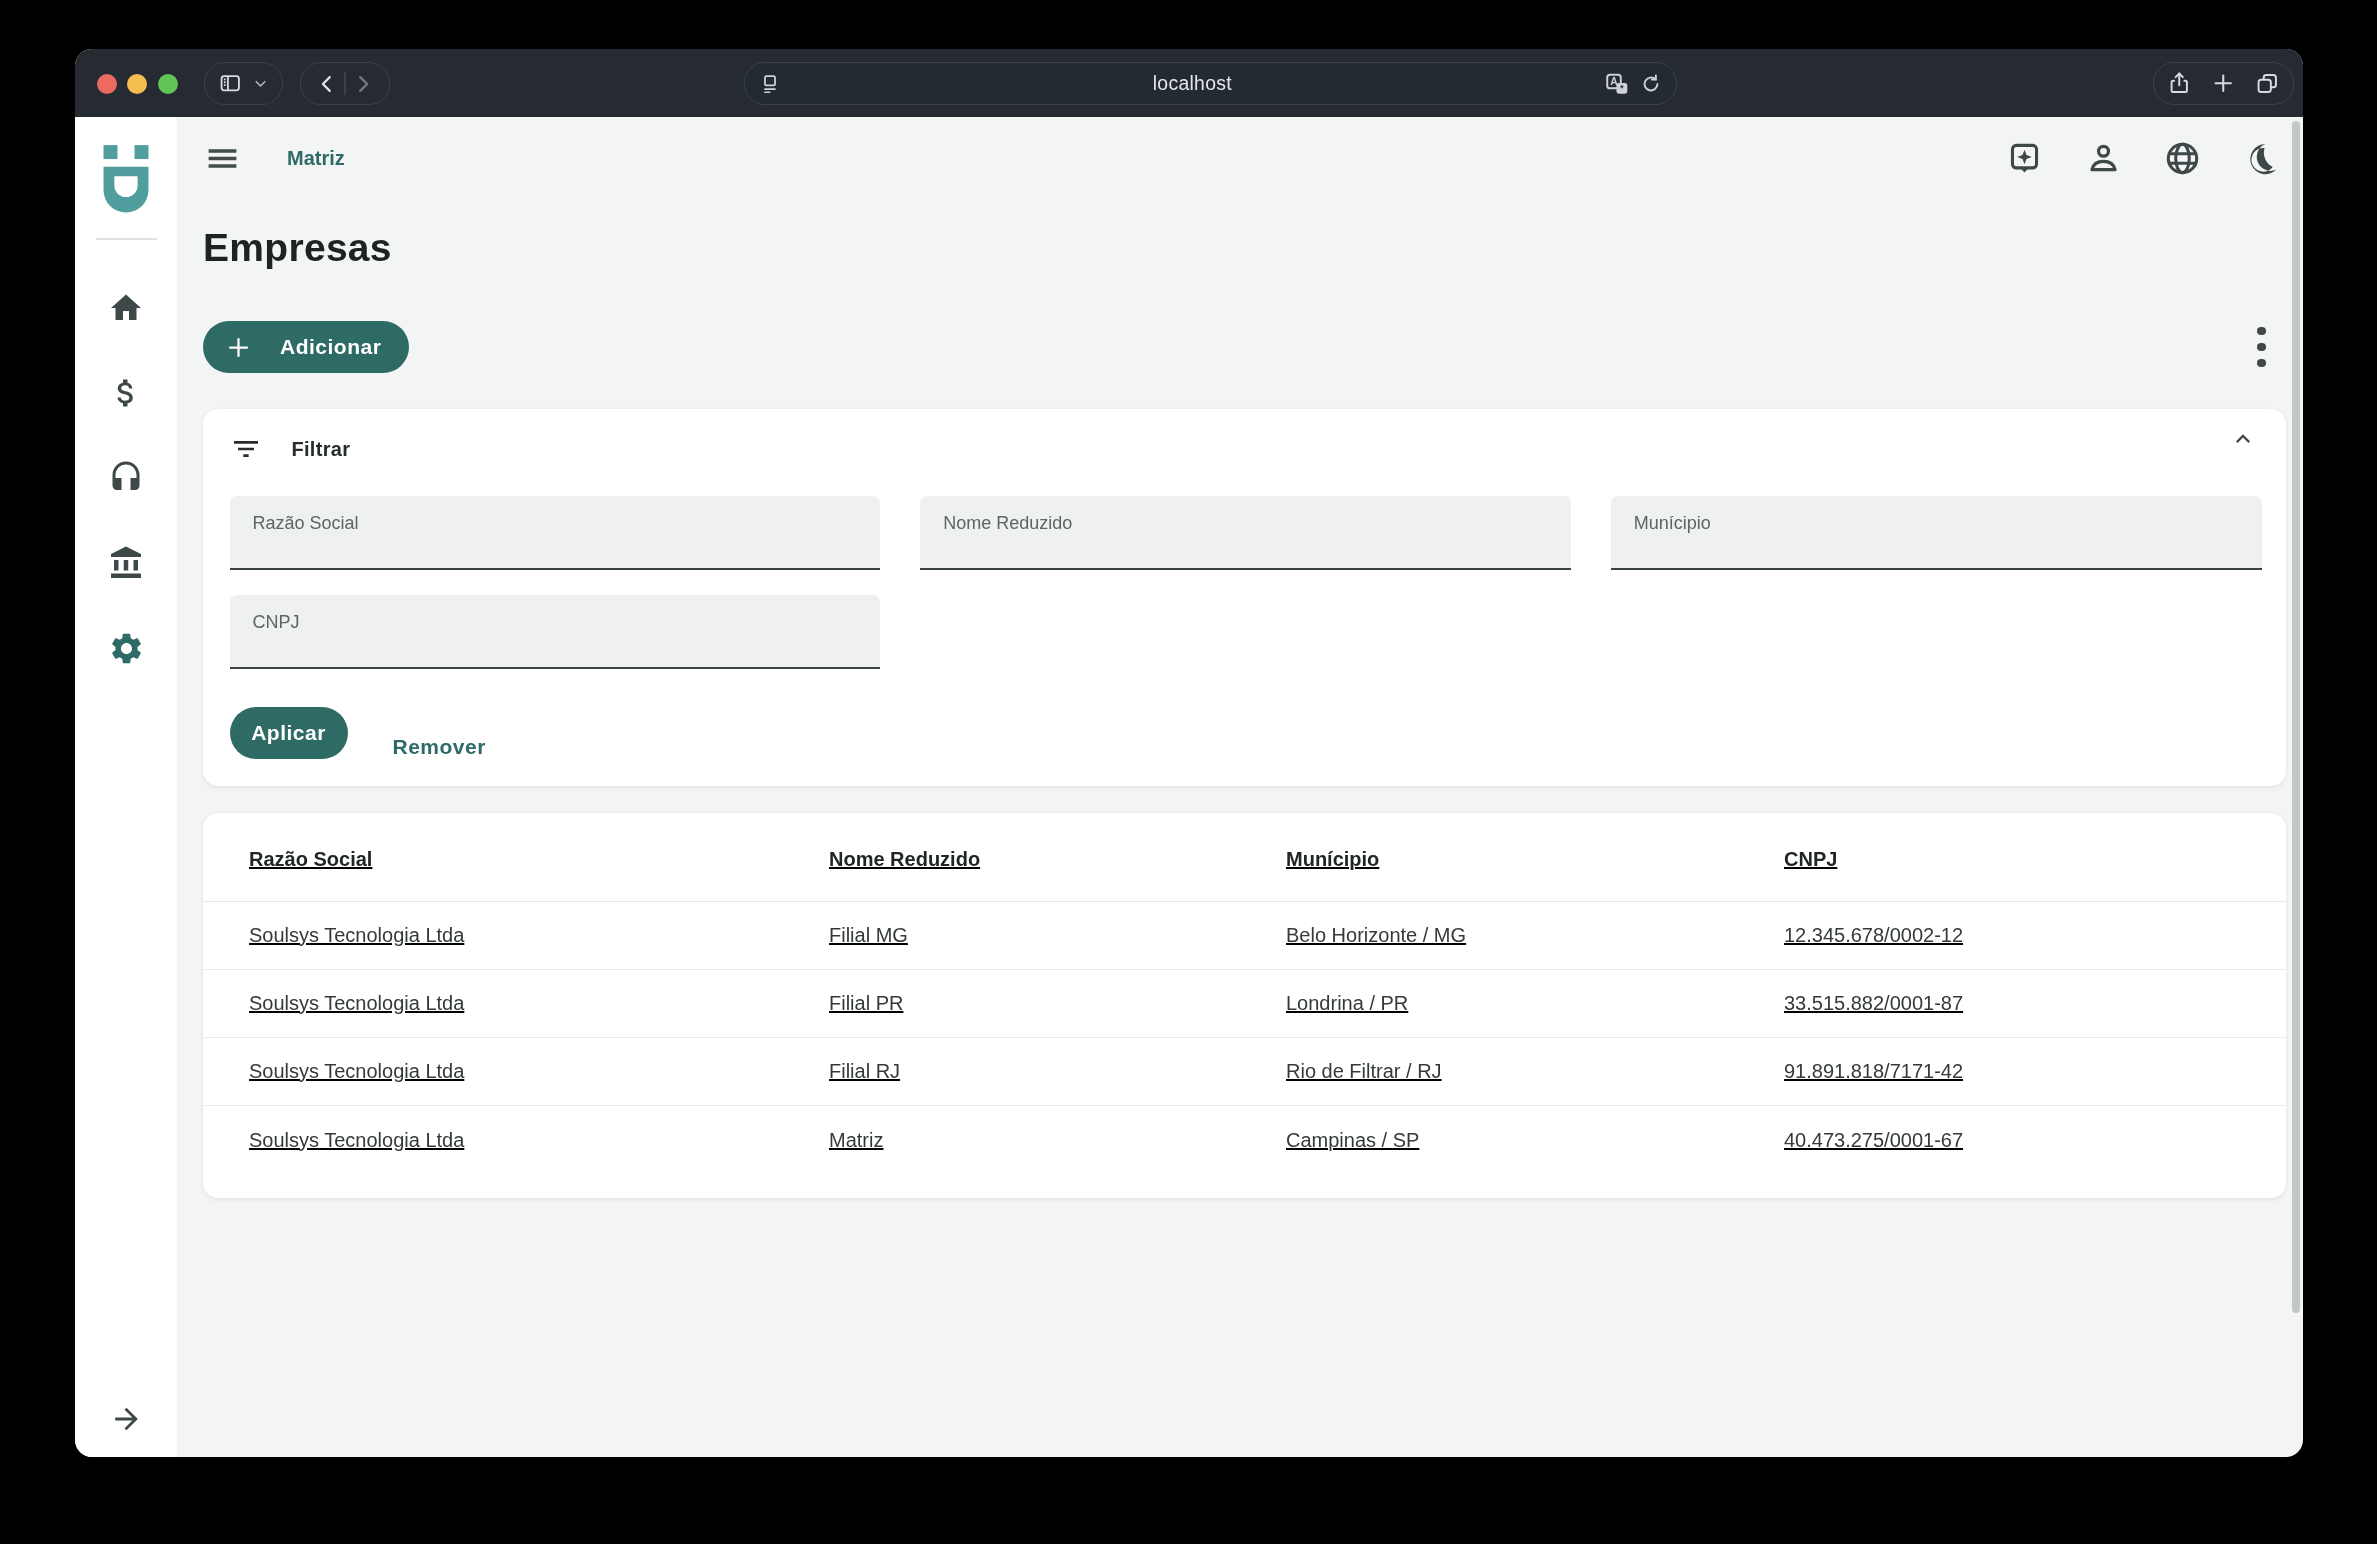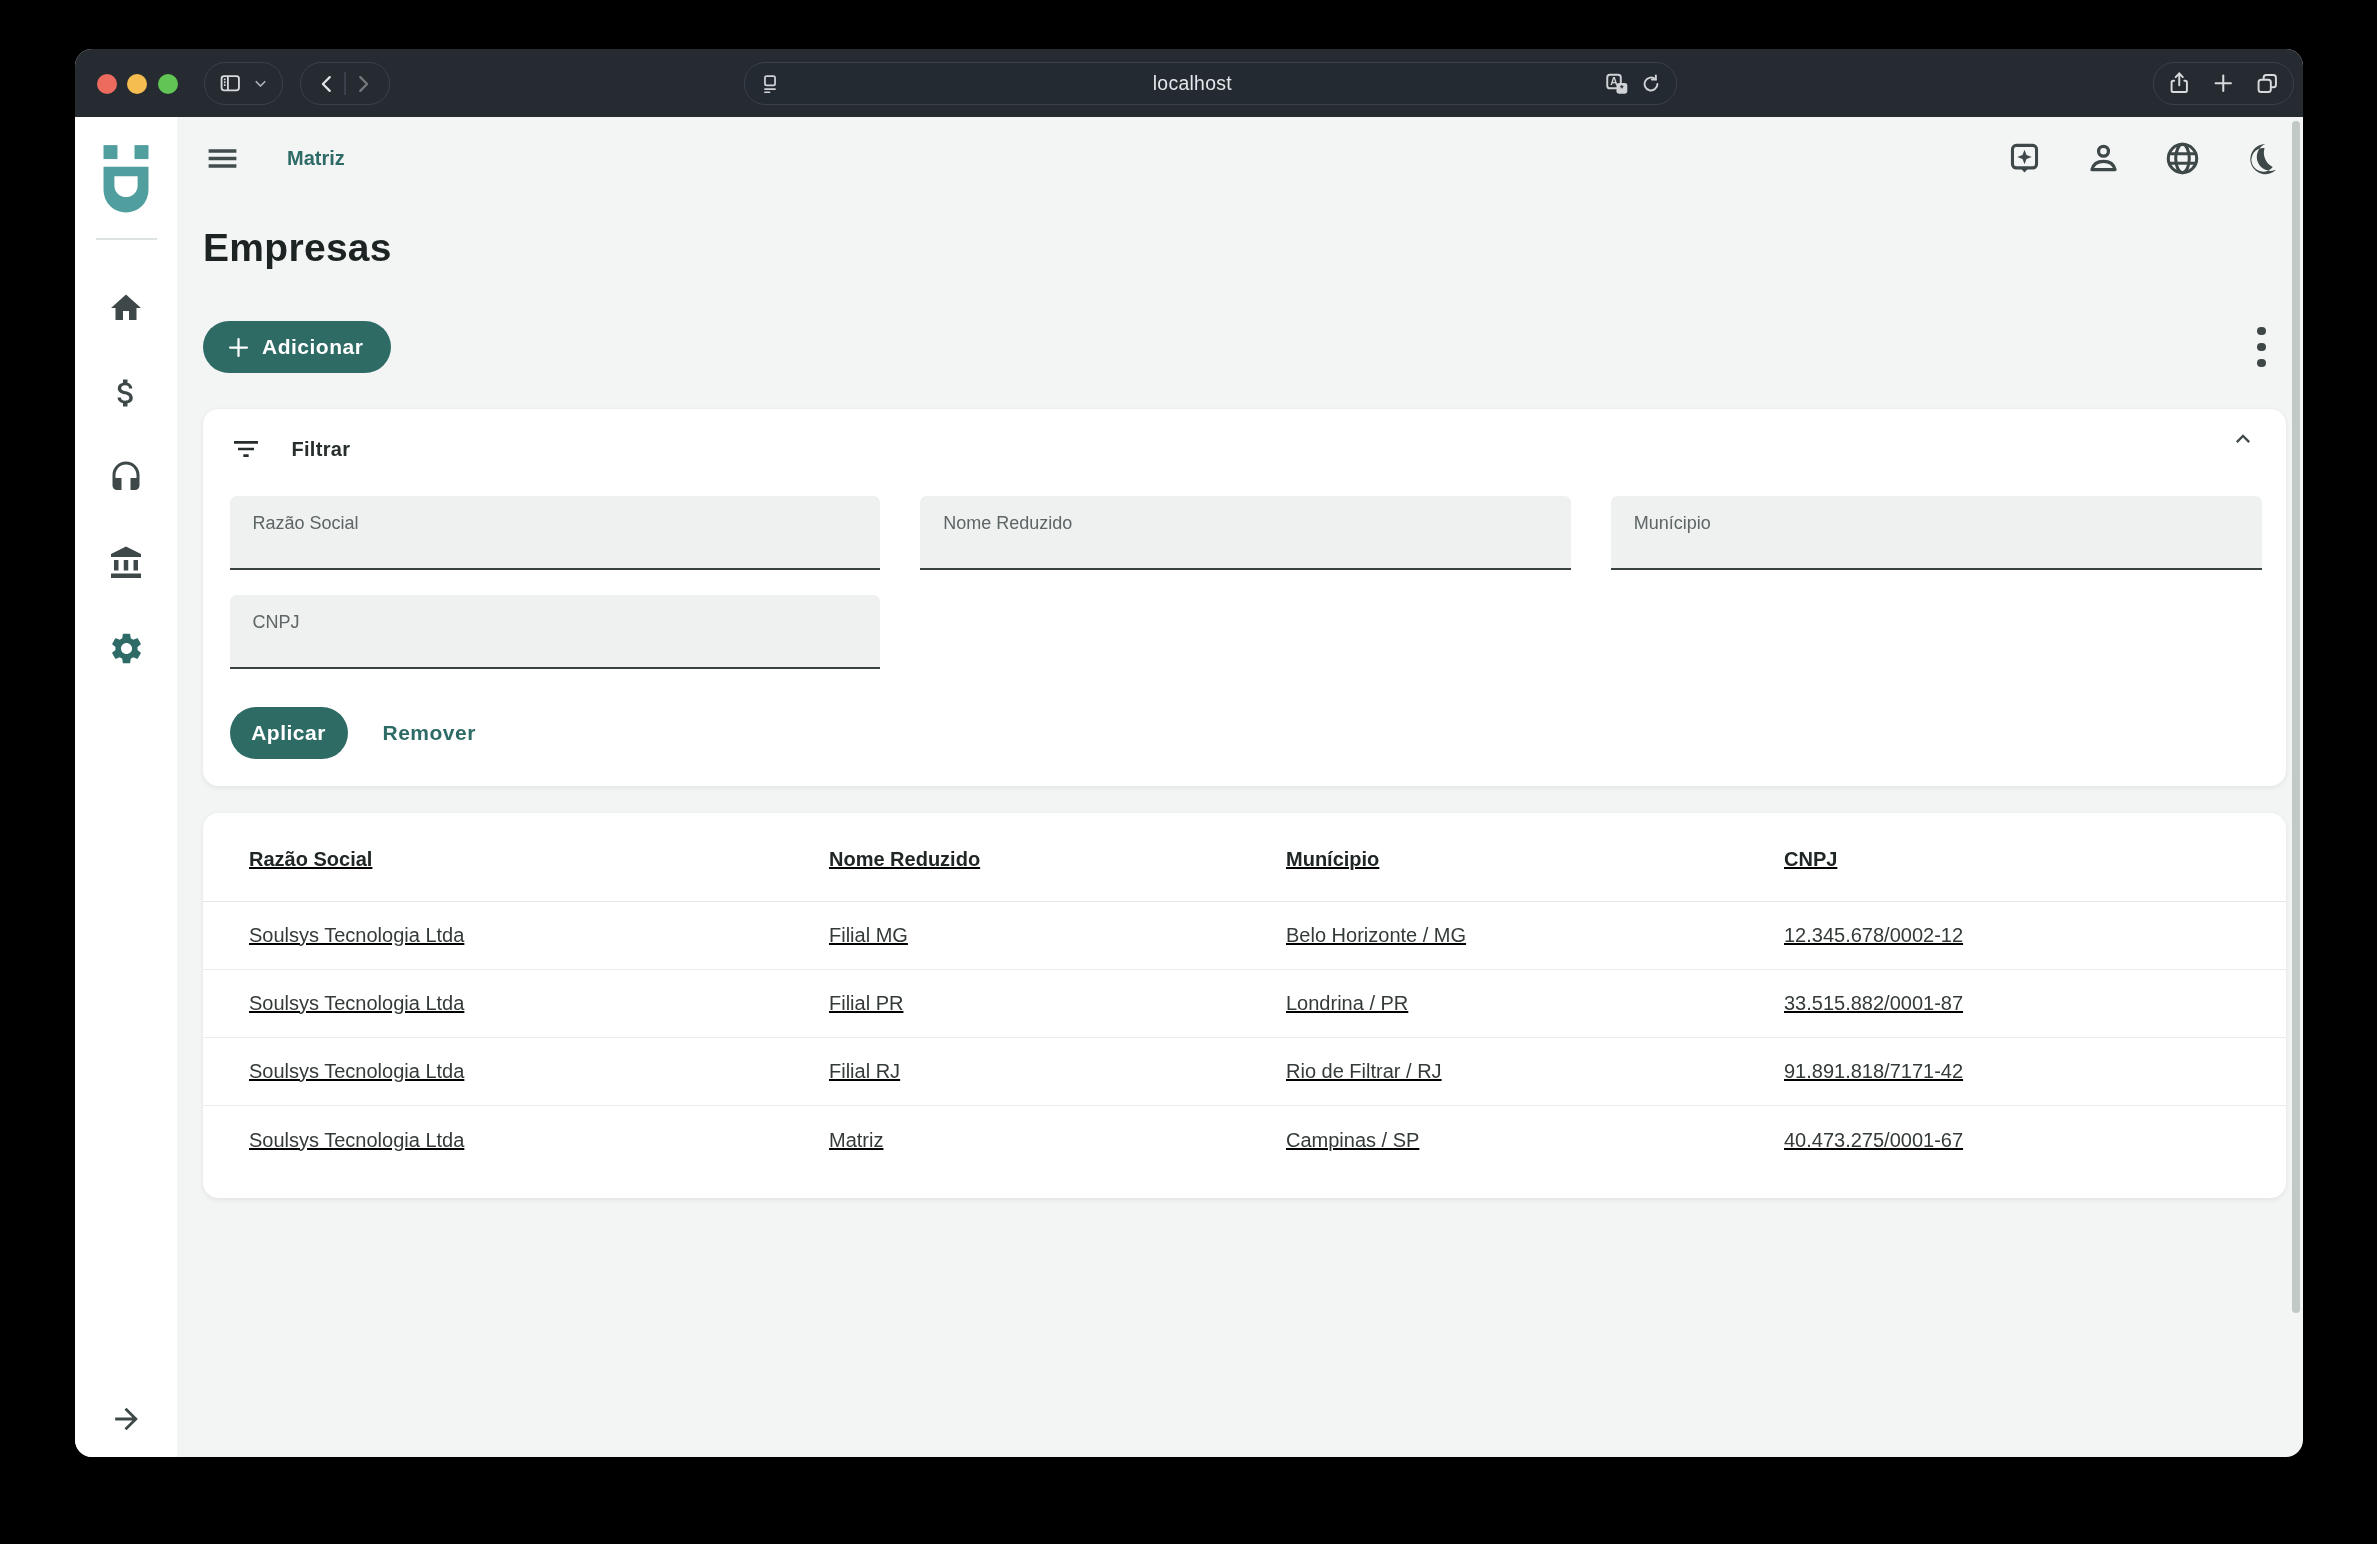--- a/index.html
+++ b/index.html
@@ -39,21 +39,21 @@
   .crumb { position:absolute; left:110px; top:22px; height:39px; line-height:39px;
            font-size:20px; font-weight:bold; color:#2e6b66; cursor:pointer; }
   .top-icons { position:absolute; top:22px; right:22px; display:flex; gap:40px; }
   .tico { width:39px; height:39px; display:flex; align-items:center; justify-content:center; cursor:pointer; }
 
   .page-title { position:absolute; left:26px; top:109px; font-size:39px; font-weight:bold; color:#1d2323; letter-spacing:0.3px; }
 
   .add-btn { position:absolute; left:26px; top:204px; height:52px; padding:0 28px 0 22px;
              background:#2f6b65; border:none; border-radius:26px; color:#fff;
              font-family:inherit; font-size:21px; font-weight:bold; letter-spacing:0.5px;
-             display:flex; align-items:center; gap:10px; cursor:pointer; }
+             display:flex; align-items:center; gap:28px; cursor:pointer; }
   .kebab { position:absolute; right:22px; top:204px; width:39px; height:52px;
            display:flex; flex-direction:column; align-items:center; justify-content:center; gap:7.8px; cursor:pointer; }
   .kebab i { width:8.4px; height:8.4px; border-radius:50%; background:#3e4848; }
 
   .card { position:absolute; left:26px; right:17px; background:#fff; border-radius:15.5px;
           box-shadow:0 1.9px 5.2px rgba(0,0,0,.07);text-decoration:underline; }
   .card.filter { top:292px; height:377px; }
   .card.tablecard { top:696px; height:385px; overflow:hidden; }
 
   .f-header { position:absolute; top:23px; left:26.5px; right:26px; height:34px; display:flex; align-items:center; gap:30px; }
@@ -62,21 +62,21 @@
 
   .f-row { position:absolute; left:26.5px; right:24.5px; display:flex; gap:40px; }
   .f-row.r1 { top:87px; } .f-row.r2 { top:186px; }
   .field { position:relative; flex:1; height:74px; background:#eff1f1;
            border-bottom:2.6px solid #3a4242; border-radius:6.5px 6.5px 0 0; }
   .f-row.r2 .field { flex:0 0 calc((100% - 80px)/3); }
   .field label { position:absolute; top:17px; left:23px; font-size:18px; color:#5d6565; pointer-events:none; }
   .field input { position:absolute; inset:0; border:none; background:transparent; outline:none;
                  padding:30px 23px 0; font-family:inherit; font-size:19.4px; color:#222; }
 
-  .f-actions { position:absolute; left:26.5px; top:298px; display:flex; align-items:center; gap:35px; }
+  .f-actions { position:absolute; left:26.5px; top:298px; display:flex; align-items:flex-end; gap:45px; }
   .apply-btn { width:118px; height:52px; background:#2f6b65; color:#fff; border:none; border-radius:26px;
                font-family:inherit; font-size:21px; font-weight:bold; letter-spacing:0.5px; cursor:pointer; }
   .remove-btn { background:none; border:none; color:#2e6b66; font-family:inherit;
                 font-size:21px; font-weight:bold; letter-spacing:0.5px; cursor:pointer; }
 
   .t-row { display:grid; grid-template-columns:580px 457px 498px 1fr;
            padding:0 26px 0 46px; align-items:center; }
   .t-row.head { height:89px; font-weight:bold; color:#202626; font-size:20px;
                 border-bottom:1.3px solid #e4e7e7; padding-top:5.2px; }
   .t-row.body { height:68px; font-size:20px; color:#343a3a; border-bottom:1.3px solid #e9eceb; cursor:pointer; }

